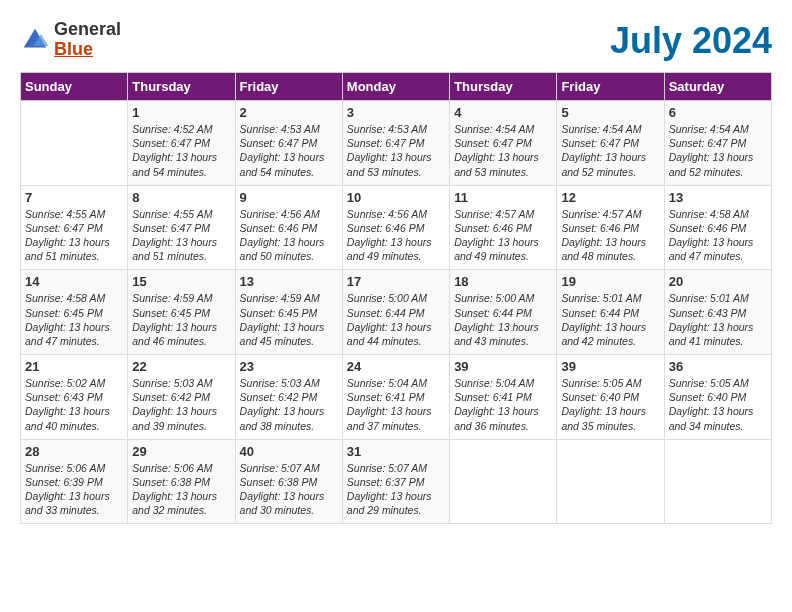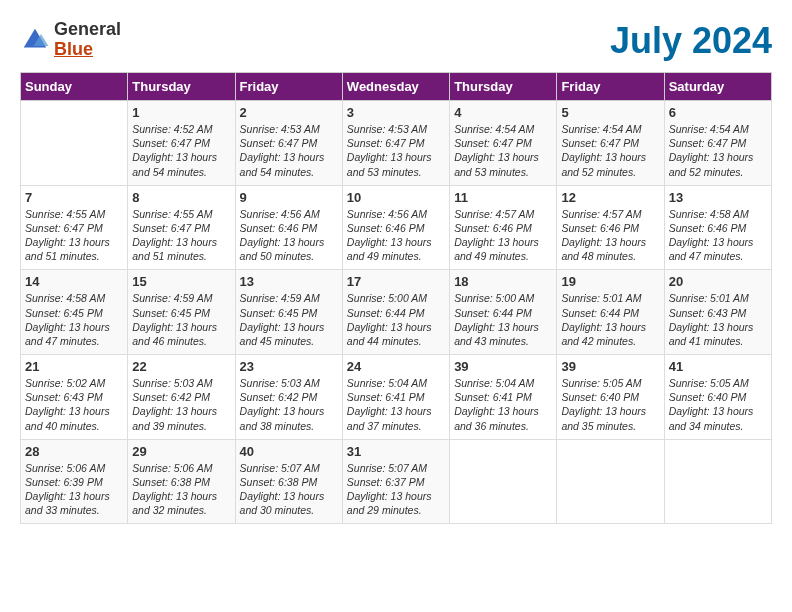--- a/index.html
+++ b/index.html
@@ -111,21 +111,21 @@
     <div class="month-year">July 2024</div>
   </div>
 </div>
 
 <table>
   <thead>
     <tr>
     <th>Sunday</th>
         <th>Thursday</th>
         <th>Friday</th>
-        <th>Wednesday</th>
+        <th>Monday</th>
         <th>Thursday</th>
         <th>Friday</th>
         <th>Saturday</th>
       </tr>
   </thead>
   <tbody id="calendar-body">
   <tr>
         <td class="empty-cell"></td>
         <td>
         <span class="day-num">1</span>
@@ -283,21 +283,21 @@
           Sunrise: 5:04 AM<br>Sunset: 6:41 PM<br>Daylight: 13 hours and 36 minutes.
         </div>
       </td>
         <td>
         <span class="day-num">39</span>
         <div class="day-info">
           Sunrise: 5:05 AM<br>Sunset: 6:40 PM<br>Daylight: 13 hours and 35 minutes.
         </div>
       </td>
         <td>
-        <span class="day-num">41</span>
+        <span class="day-num">36</span>
         <div class="day-info">
           Sunrise: 5:05 AM<br>Sunset: 6:40 PM<br>Daylight: 13 hours and 34 minutes.
         </div>
       </td>
       </tr>
       <tr>
         <td>
         <span class="day-num">28</span>
         <div class="day-info">
           Sunrise: 5:06 AM<br>Sunset: 6:39 PM<br>Daylight: 13 hours and 33 minutes.

